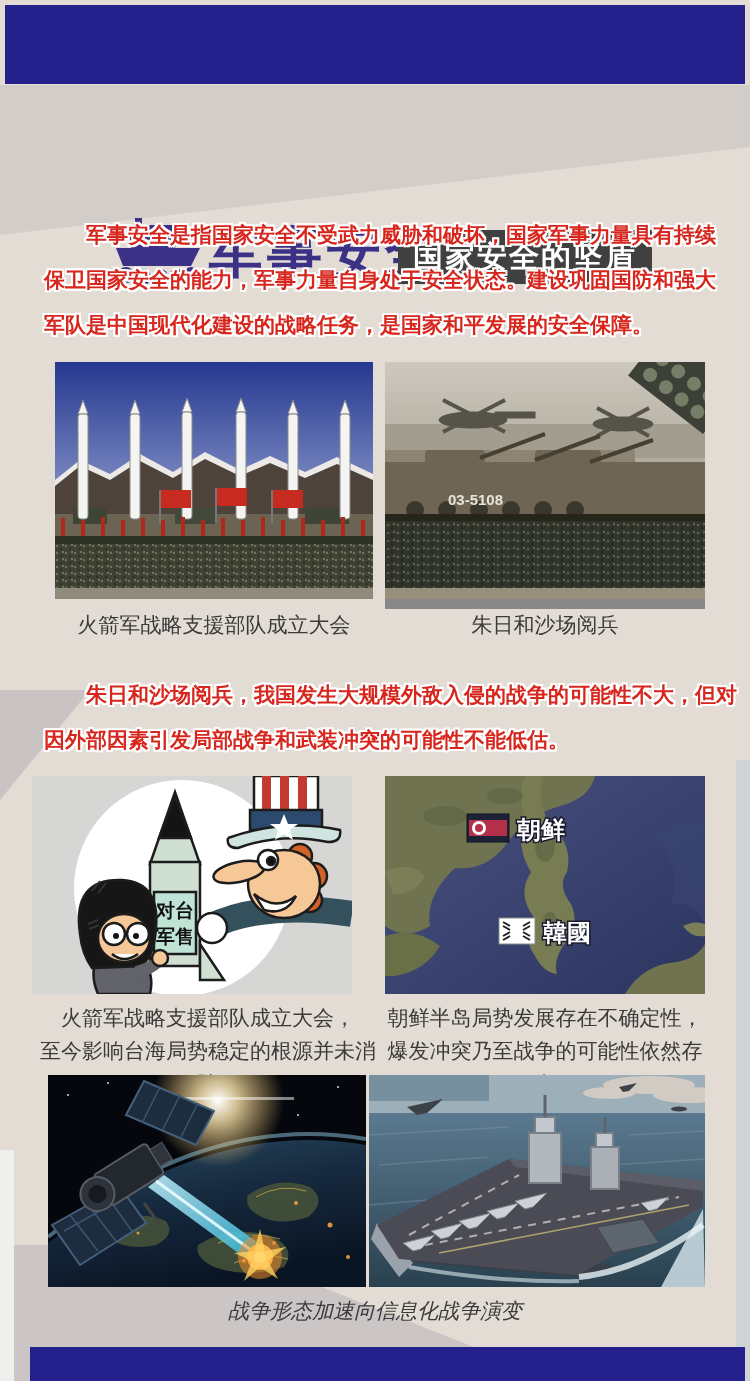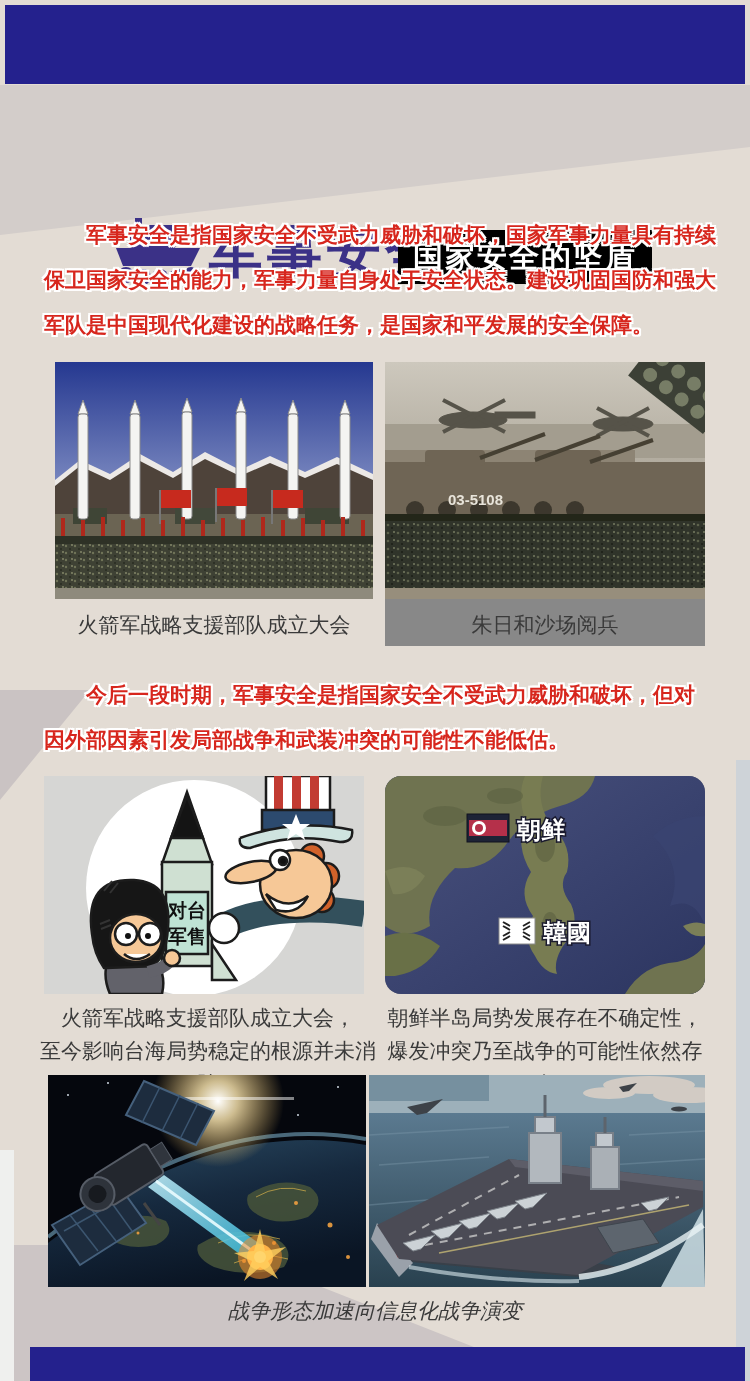--- a/index.html
+++ b/index.html
@@ -17,38 +17,38 @@
   .bg-right-strip{position:absolute;right:0;top:760px;width:14px;height:621px;background:#ced3d8;}
 
   
   .header-bar{position:absolute;left:5px;top:5px;width:740px;height:79px;background:#24218d;}
 
   .title-row{position:absolute;left:0;top:104px;width:750px;height:92px;}
   .tank{position:absolute;left:110px;top:112px;}
   .main-title{position:absolute;left:208px;top:112px;font-size:55px;line-height:72px;
     color:#3b3187;font-weight:600;letter-spacing:4px;white-space:nowrap;}
   .title-badge{position:absolute;left:398px;top:126px;height:54px;line-height:54px;
-    background:#000000;color:#ffffff;font-size:30px;font-weight:bold;padding:0 15px;
+    background:#404040;color:#ffffff;font-size:30px;font-weight:bold;padding:0 15px;
     letter-spacing:2px;white-space:nowrap;}
 
   
   .red-para{position:absolute;left:44px;width:696px;color:#d7261d;font-weight:bold;
     font-size:21px;line-height:45px;text-indent:2em;white-space:pre-line;letter-spacing:0;
     text-shadow:-2px -2px 0 #fff,2px -2px 0 #fff,-2px 2px 0 #fff,2px 2px 0 #fff,
       0 -2px 0 #fff,0 2px 0 #fff,-2px 0 0 #fff,2px 0 0 #fff;}
   #para1{top:214px;font-family:Liberation Mono, monospace;}
   #para2{top:672px;}
 
   
   .photo{position:absolute;overflow:hidden;background:#888;}
   .photo svg{display:block;}
   #ph-missiles{left:55px;top:362px;width:318px;height:237px;}
-  #ph-parade{left:385px;top:362px;width:320px;height:284px;}
-  #ph-cartoon{left:44px;top:776px;width:320px;height:218px;font-family:Liberation Serif, serif;}
-  #ph-map{left:385px;top:776px;width:320px;height:218px;border-radius:16px;}
+  #ph-parade{left:385px;top:362px;width:320px;height:247px;}
+  #ph-cartoon{left:32px;top:776px;width:320px;height:218px;font-family:Liberation Serif, serif;}
+  #ph-map{left:385px;top:776px;width:320px;height:218px;}
   #ph-satellite{left:48px;top:1075px;width:318px;height:212px;}
   #ph-carrier{left:369px;top:1075px;width:336px;height:212px;}
 
   
   .caption{position:absolute;color:#3a3a3a;font-size:21px;line-height:28px;text-align:center;}
   #cap1a{left:55px;top:611px;width:318px;}
   #cap1b{left:385px;top:611px;width:320px;}
   .caption2{position:absolute;color:#3a3a3a;font-size:21px;line-height:33px;text-align:center;}
   #cap2a{left:30px;top:1001px;width:356px;}
   #cap2b{left:385px;top:1001px;width:320px;}
@@ -222,21 +222,21 @@
       <text x="63" y="143" font-size="15" font-weight="bold" fill="#e8e4da">03-5108</text>
       <rect y="152" width="320" height="85" fill="url(#g2camo)"></rect>
       <rect y="152" width="320" height="7" fill="#232619"></rect>
       <rect y="226" width="320" height="11" fill="#978e7c"></rect>
     </svg>
   </div>
 
   <div id="cap1a" class="caption">火箭军战略支援部队成立大会</div>
   <div id="cap1b" class="caption">朱日和沙场阅兵</div>
 
-  <div id="para2" class="red-para">今后一段时期，军事安全是指国家安全不受武力威胁和破坏，但对
+  <div id="para2" class="red-para">朱日和沙场阅兵，我国发生大规模外敌入侵的战争的可能性不大，但对
 因外部因素引发局部战争和武装冲突的可能性不能低估。</div>
 
   <div id="ph-cartoon" class="photo">
     <svg width="320" height="218" viewBox="0 0 320 218">
       <rect width="320" height="218" fill="#d6d6d4"></rect>
       <circle cx="150" cy="112" r="108" fill="#ffffff"></circle>
 
       <path d="M320,138 C270,130 215,132 180,150" stroke="#33505c" stroke-width="26" fill="none"></path>
 
       <g stroke="#1c1c1c" stroke-width="2.5">

